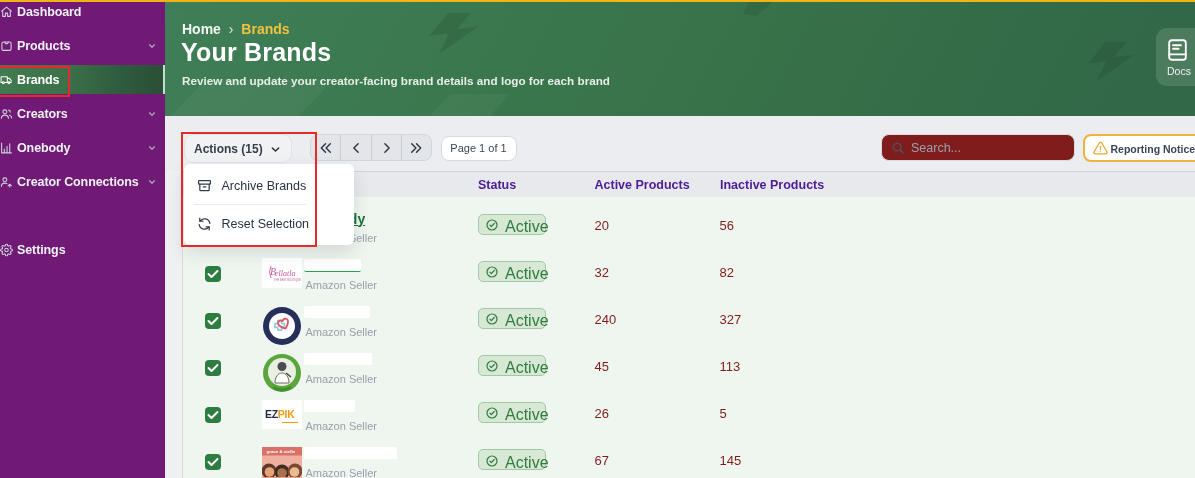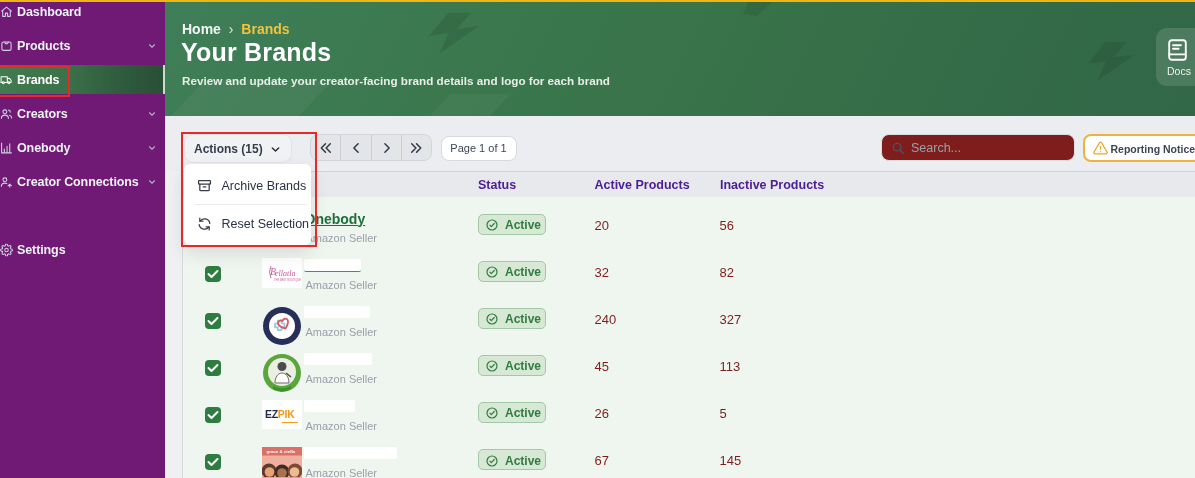--- a/index.html
+++ b/index.html
@@ -55,27 +55,27 @@
   .th{position:absolute;top:50%;transform:translateY(-50%);font-size:12.5px;font-weight:700;color:#4c1d95;}
   
   #tbody{left:165px;top:197px;width:1030px;height:281px;background:#eff6ef;}
   .row{position:absolute;left:0;width:1030px;height:47px;}
   .cb{position:absolute;left:40px;top:18px;width:16px;height:16px;border-radius:4px;background:#2e7d40;}
   .logo{position:absolute;left:97px;width:40px;height:40px;}
   .wbox{position:absolute;background:#ffffff;border-radius:2px;}
   .seller{position:absolute;left:140.5px;font-size:11px;color:#98a0ab;}
   .badge{position:absolute;left:313px;top:13px;width:67.5px;height:21px;border-radius:5px;
      background:#d7e8d5;border:1.5px solid #a2c8a6;box-sizing:border-box;}
-  .badge .blab{position:absolute;left:26px;top:3.5px;font-size:12px;font-weight:700;color:#317c41;}
+  .badge .blab{position:absolute;left:26px;top:3.5px;font-size:16px;font-weight:400;color:#317c41;}
   .num{position:absolute;font-size:13px;color:#7f1d1d;}
   .na{left:429.5px;}
   .nb{left:554.5px;}
   
   #dropdown{left:183.5px;top:163.5px;width:127px;height:81px;background:#ffffff;
-     border-radius:6px;box-shadow:0 8px 18px rgba(30,40,60,0.13);}
+     border-radius:6px;box-shadow:0 8px 18px rgba(30,40,60,0.13);padding-left:43px;}
   .ditem{position:absolute;left:0;width:100%;height:37px;}
   .ditem .dico{position:absolute;left:13.5px;top:50%;transform:translateY(-50%);width:15px;height:15px;color:#343c49;}
   .ditem .dlab2{position:absolute;left:38px;top:50%;transform:translateY(-50%);
      font-size:12.5px;color:#2a3342;white-space:nowrap;}
   #dsep{position:absolute;left:10px;top:40.5px;width:112px;height:1px;background:#e9ebef;}
   #redbox2{left:180.5px;top:131.5px;width:136.5px;height:115.5px;border:2.5px solid #e62a2c;box-sizing:border-box;}
   svg{display:block;}
 </style>
 </head>
 <body>

